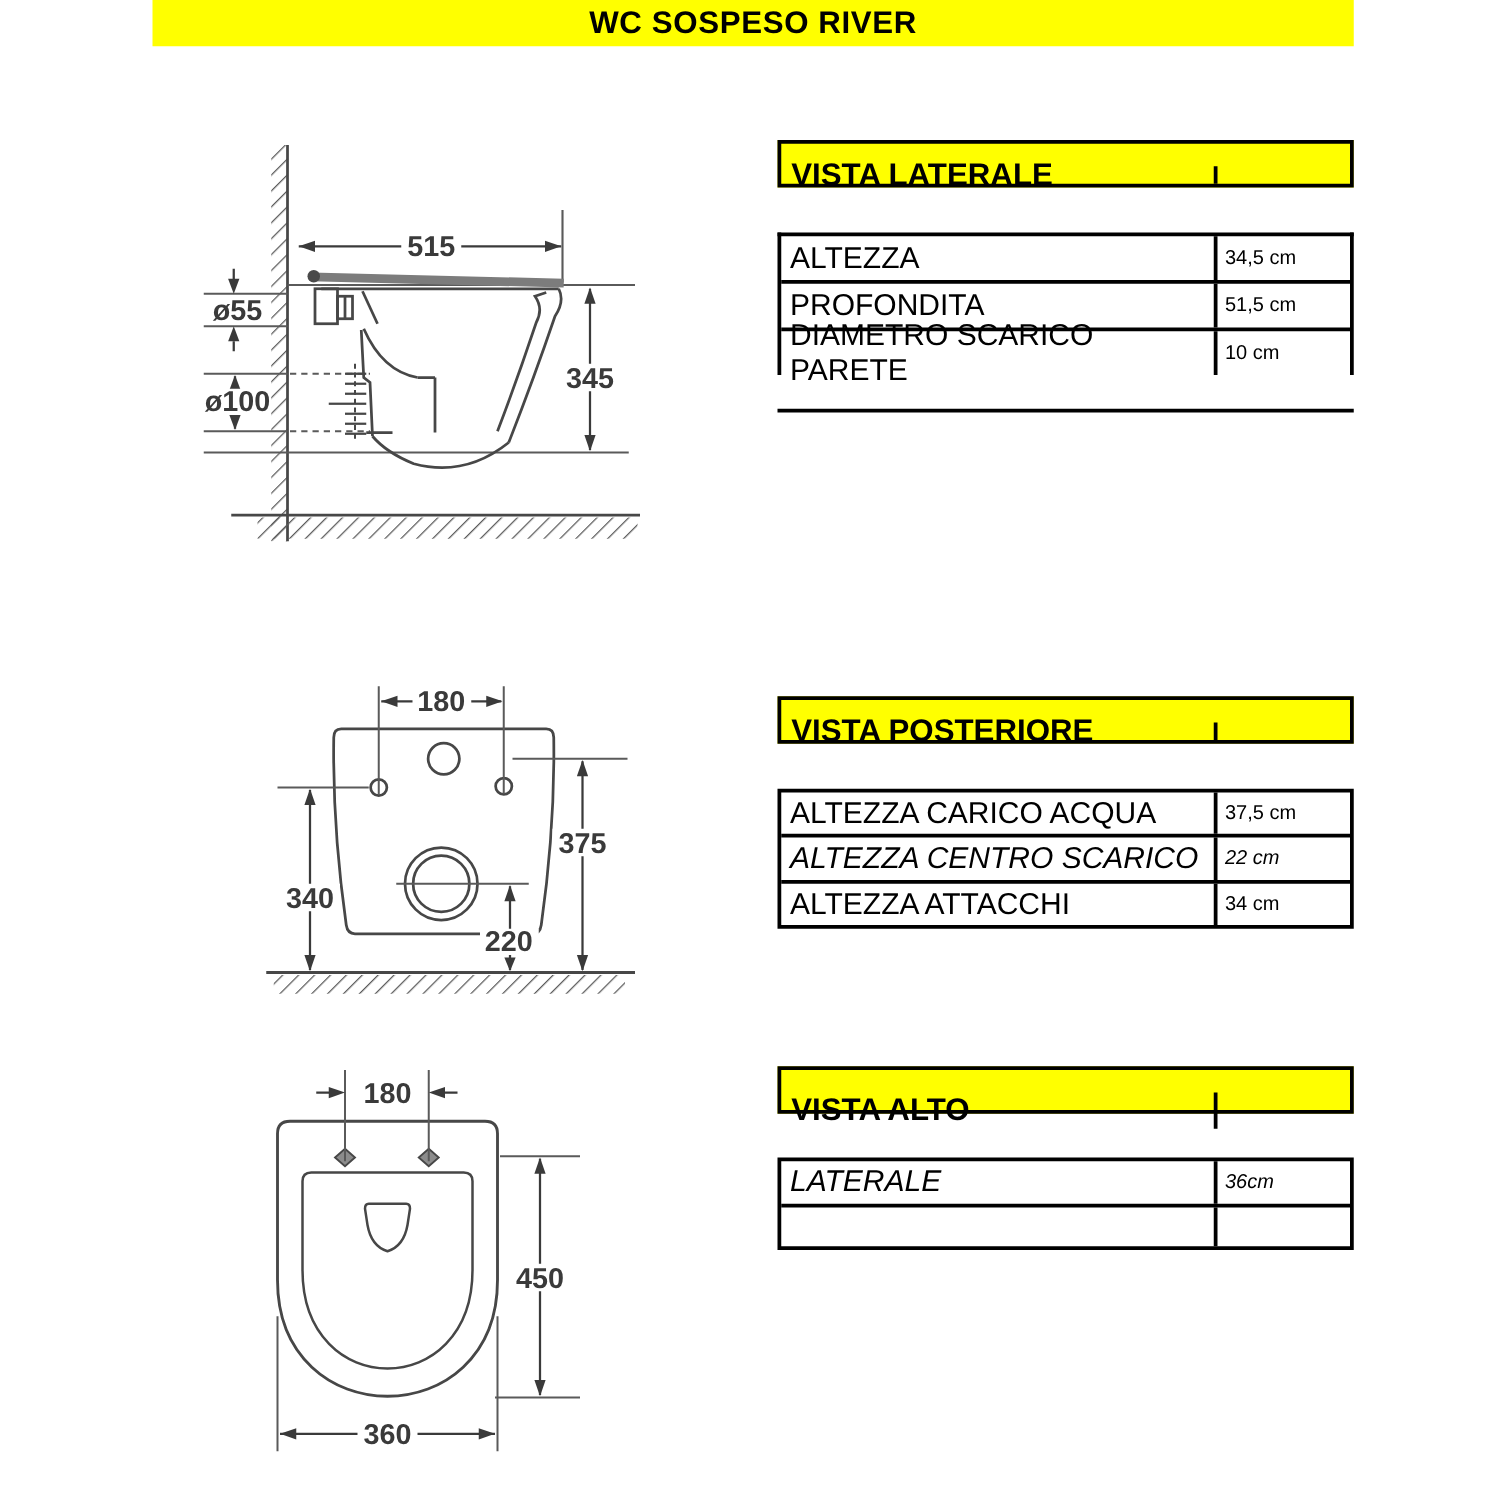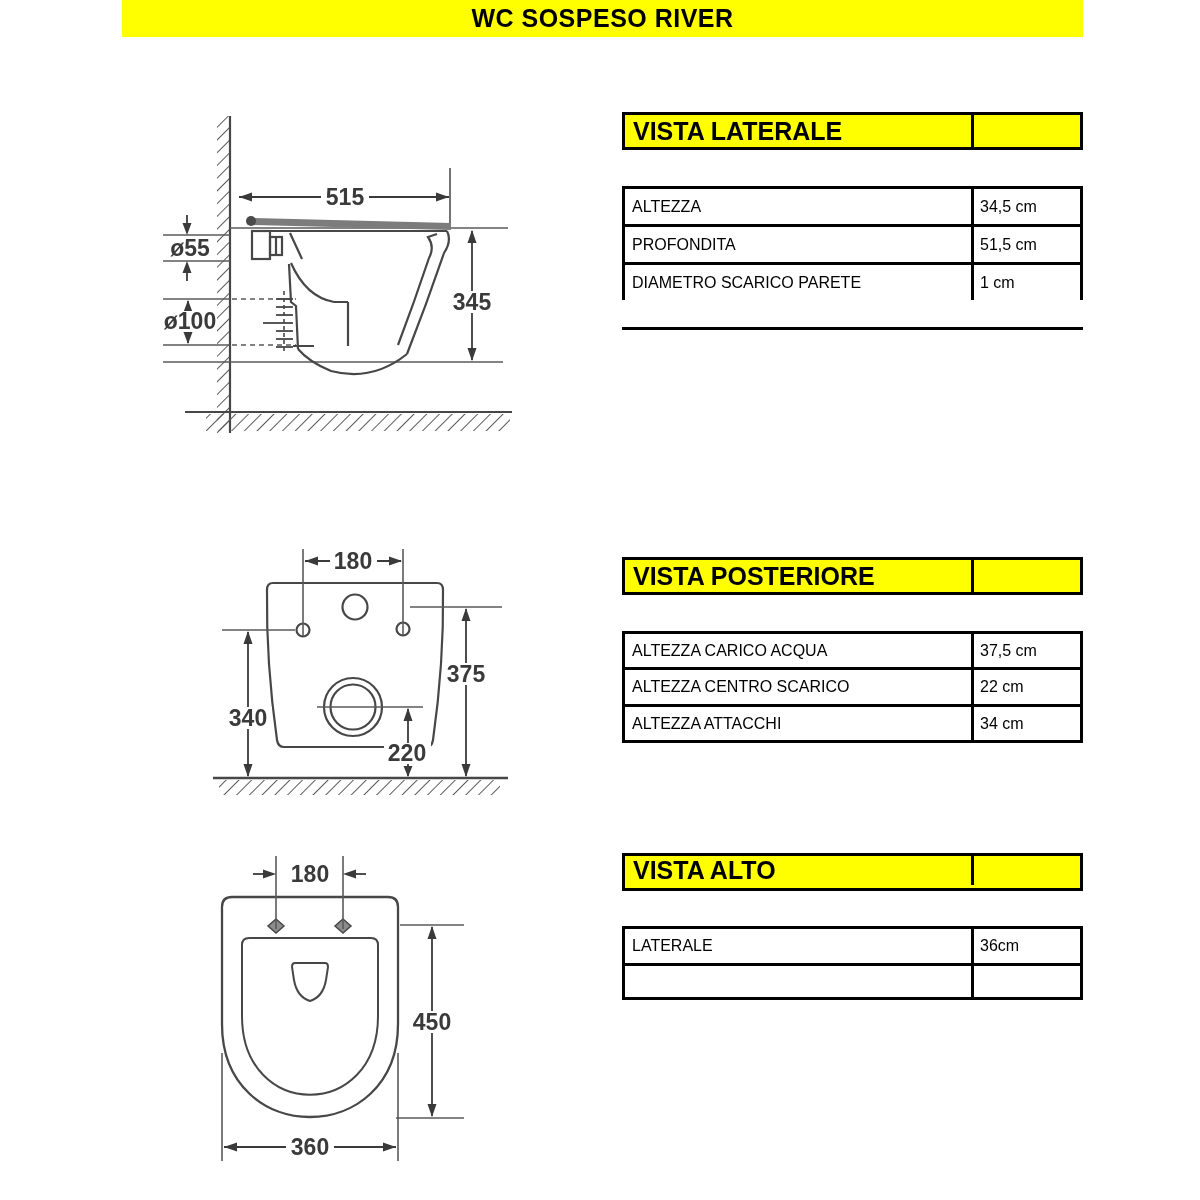--- a/index.html
+++ b/index.html
@@ -13,39 +13,39 @@
     background:#ffff00;display:flex;align-items:center;justify-content:center;
     font-size:25px;font-weight:bold;letter-spacing:0.5px;
   }
   .spec-header{
     position:absolute;left:622px;width:461px;height:38px;background:#ffff00;
     border:3px solid #000;box-sizing:border-box;display:flex;
   }
   .spec-header .hcell-label{
     width:349px;border-right:3px solid #000;box-sizing:border-box;
     display:flex;align-items:center;padding-left:8px;
-    font-size:25px;font-weight:bold;
+    font-size:25px;font-weight:bold;margin-top:18px;
   }
   .spec-header .hcell-empty{flex:1;}
   .spec-table{
     position:absolute;left:622px;width:461px;box-sizing:border-box;
     border:3px solid #000;background:#fff;
   }
   .spec-table.no-bottom{border-bottom:none;}
   .spec-row{display:flex;border-bottom:3px solid #000;}
   .spec-row:last-child{border-bottom:none;}
   .spec-table.full-border .spec-row:last-child{border-bottom:none;}
   .spec-label{
     width:349px;border-right:3px solid #000;box-sizing:border-box;
-    padding-left:7px;font-size:16px;display:flex;align-items:center;
+    padding-left:7px;font-size:24px;display:flex;align-items:center;
   }
   .spec-value{
     flex:1;padding-left:6px;font-size:16px;display:flex;align-items:center;
   }
-  .h35{height:35px;} .h34{height:34px;} .h33{height:33px;} .h31{height:31px;}
+  .h35{height:35px;} .h34{height:34px;font-style:italic;} .h33{height:33px;} .h31{height:31px;}
   .divider-line{
     position:absolute;left:622px;top:327px;width:461px;height:3px;background:#000;
   }
   .drawing{position:absolute;}
   svg text{
     font-family:"Liberation Sans","DejaVu Sans",sans-serif;
     font-size:23px;font-weight:bold;fill:#3a3a3a;text-anchor:middle;
   }
 </style>
 </head>
@@ -231,21 +231,21 @@
   <div class="spec-row h35">
     <div class="spec-label">ALTEZZA</div>
     <div class="spec-value">34,5 cm</div>
   </div>
   <div class="spec-row h35">
     <div class="spec-label">PROFONDITA</div>
     <div class="spec-value">51,5 cm</div>
   </div>
   <div class="spec-row h35">
     <div class="spec-label">DIAMETRO SCARICO PARETE</div>
-    <div class="spec-value">1 cm</div>
+    <div class="spec-value">10 cm</div>
   </div>
 </div>
 <div class="divider-line"></div>
 
 <div class="spec-header" style="top:557px;justify-content:center;">
   <div class="hcell-label">VISTA POSTERIORE</div>
   <div class="hcell-empty"></div>
 </div>
 <div class="spec-table full-border" style="top:631px;">
   <div class="spec-row h33">

